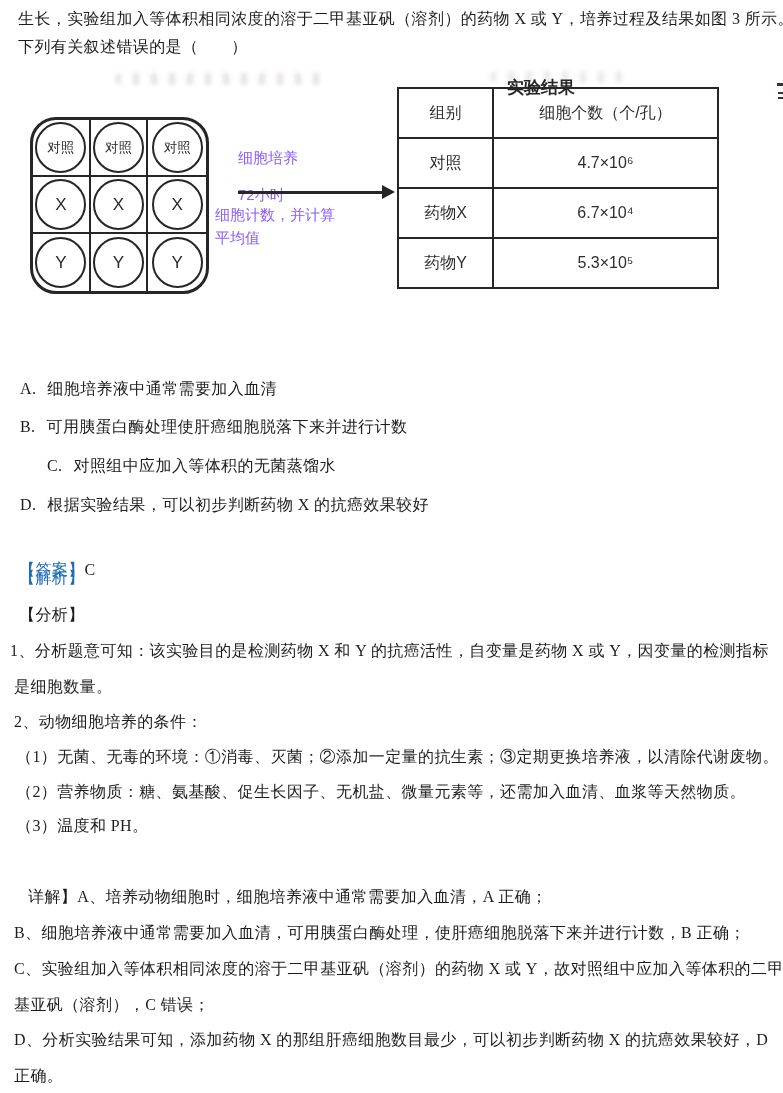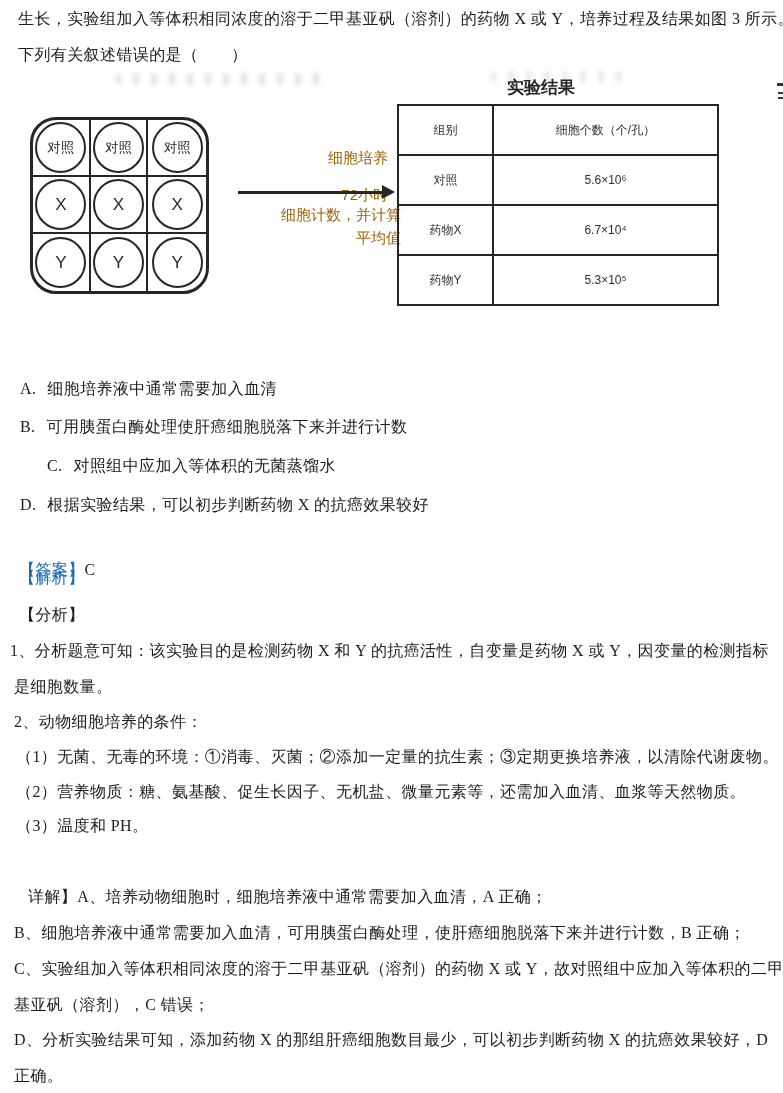--- a/index.html
+++ b/index.html
@@ -69,22 +69,22 @@
     color: #2a2a2a;
   }
   .well-circle.cjk { font-size: 13.5px; letter-spacing: 0; }
   .well-circle.latin { font-size: 17px; }
 
   
   .arrow-text {
     position: absolute;
     font-family: "Liberation Sans", "DejaVu Sans", sans-serif;
     font-size: 15px;
-    color: #a16207;
-    text-align: right;
+    color: #8b5cf6;
+    text-align: left;
     white-space: nowrap;
   }
   .arrow-shaft {
     position: absolute;
     left: 238px; top: 191px;
     width: 146px; height: 3px;
     background: #262626;
   }
   .arrow-head {
     position: absolute;
@@ -101,43 +101,43 @@
     left: 380px; top: 76px;
     width: 322px;
     text-align: center;
     font-family: "Liberation Sans", "DejaVu Sans", sans-serif;
     font-weight: bold;
     font-size: 17px;
     color: #262626;
   }
   table.results {
     position: absolute;
-    left: 397px; top: 104px;
+    left: 397px; top: 87px;
     width: 322px;
     border-collapse: collapse;
     font-family: "Liberation Sans", "DejaVu Sans", sans-serif;
-    font-size: 12px;
+    font-size: 16px;
     color: #2e2e2e;
     table-layout: fixed;
   }
   table.results th, table.results td {
     border: 2.5px solid #262626;
     text-align: center;
     height: 50px;
     font-weight: normal;
   }
   table.results .col-group { width: 95px; }
 </style>
 </head>
 <body>
 
 <div class="page">
 
   <div class="line" style="left:18px; top:9px;">生长，实验组加入等体积相同浓度的溶于二甲基亚矾（溶剂）的药物 X 或 Y，培养过程及结果如图 3 所示。</div>
-  <div class="line" style="left:18px; top:45px;">下列有关叙述错误的是（　　）</div>
+  <div class="line" style="left:18px; top:37px;">下列有关叙述错误的是（　　）</div>
 
   <div class="smudge" style="left:115px; top:73px; width:215px;"></div>
   <div class="smudge" style="left:490px; top:71px; width:135px; opacity:.8;"></div>
   <div class="edge-artifact" style="left:777px; top:83px; width:6px; height:3px;"></div>
   <div class="edge-artifact" style="left:778px; top:92px; width:5px; height:2px;"></div>
   <div class="edge-artifact" style="left:778px; top:97px; width:5px; height:2px;"></div>
 
   <div class="plate">
     <div class="plate-grid">
       <div class="well">
@@ -181,21 +181,21 @@
   <table class="results">
     <thead>
       <tr>
         <th class="col-group">组别</th>
         <th>细胞个数（个/孔）</th>
       </tr>
     </thead>
     <tbody>
       <tr>
         <td>对照</td>
-        <td>5.6×10⁶</td>
+        <td>4.7×10⁶</td>
       </tr>
       <tr>
         <td>药物X</td>
         <td>6.7×10⁴</td>
       </tr>
       <tr>
         <td>药物Y</td>
         <td>5.3×10⁵</td>
       </tr>
     </tbody>

